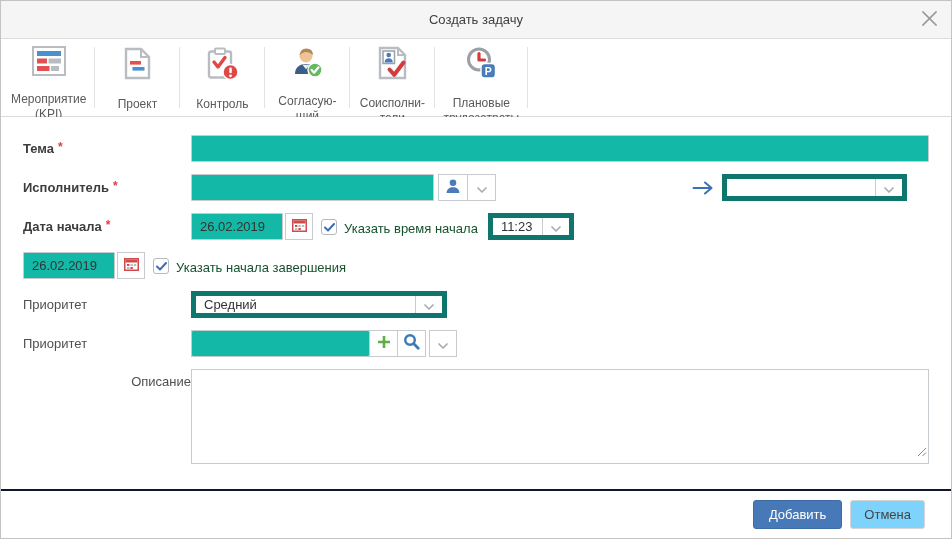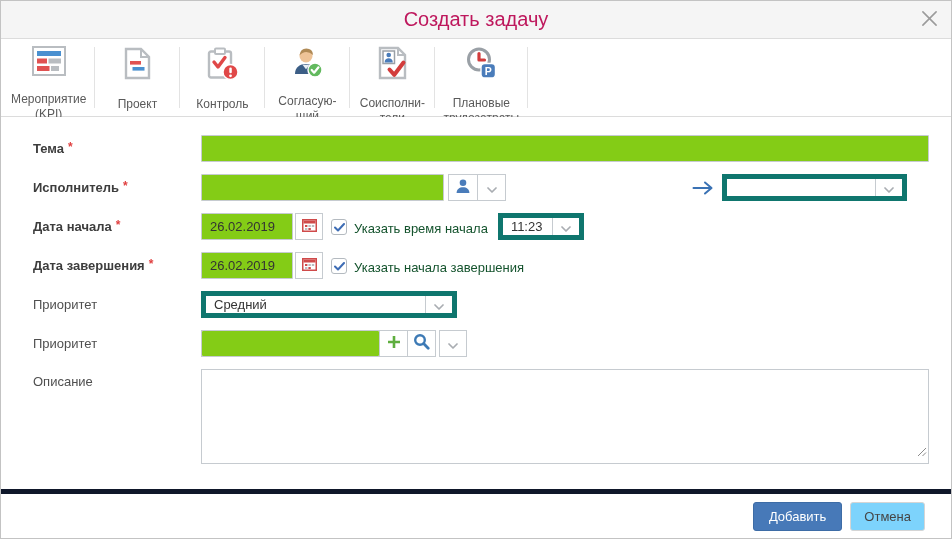--- a/index.html
+++ b/index.html
@@ -5,42 +5,42 @@
   * { box-sizing: border-box; margin: 0; padding: 0; }
   html, body { width: 952px; height: 539px; }
   body { font-family: "Liberation Sans", sans-serif; background: #e9e9e9; }
 
   .dialog { width: 952px; height: 539px; background: #fff; border: 1px solid #c3c3c3;
             display: flex; flex-direction: column; }
 
   
   .titlebar { height: 38px; flex: 0 0 auto; background: #f5f5f5; border-bottom: 1px solid #dcdcdc;
               display: flex; align-items: center; justify-content: center; position: relative; }
-  .title { font-size: 20px; color: #be185d; }
+  .title { font-size: 13px; color: #404040; }
   .close-btn { position: absolute; right: 12px; top: 9px; width: 20px; height: 20px;
                display: flex; align-items: center; justify-content: center; cursor: pointer; }
 
   
   .toolbar { height: 78px; flex: 0 0 auto; background: #fff; border-bottom: 1px solid #dcdcdc;
              display: flex; align-items: stretch; padding-left: 2px; }
   .tb-item { display: flex; flex-direction: column; align-items: center;
              padding: 7px 8px 4px; min-width: 84px; cursor: pointer; }
   .tb-icon { height: 36px; display: flex; align-items: center; justify-content: center; }
   .tb-label { font-size: 12px; color: #5a5a5a; text-align: center; white-space: pre-line;
               line-height: 1.25; margin-top: 16px; }
   .tb-sep { width: 1px; background: #e3e3e3; margin: 8px 0; flex: 0 0 auto; }
 
   
   .form { flex: 1; padding: 18px 22px 0 22px; background: #fff; }
   .row { display: flex; align-items: center; margin-bottom: 12px; }
-  .row-label { width: 168px; flex: 0 0 auto; font-size: 13px; color: #4f4f4f; margin-left: 10px; }
+  .row-label { width: 168px; flex: 0 0 auto; font-size: 13px; color: #4f4f4f; }
   .row-label.req { font-weight: bold; color: #3d3d3d; }
   .asterisk { color: #e04040; font-size: 12px; margin-left: 4px; position: relative; top: -2px; }
 
-  .text-input { height: 27px; border: 1px solid #c6cbd0; background: #84cc16; padding: 0 8px;
+  .text-input { height: 27px; border: 1px solid #c6cbd0; background: #14b8a6; padding: 0 8px;
                 font-size: 13px; color: #333; outline: none; border-radius: 1px; }
   .grow { flex: 1; }
   .w-assignee { width: 243px; }
   .w-date { width: 92px; }
   .w-category { width: 177px; border: none; height: 25px; }
 
   .trigger-btn { width: 28px; height: 27px; background: #fff; border: 1px solid #c6cbd0;
                  display: flex; align-items: center; justify-content: center; cursor: pointer; }
   .btn-strip { display: flex; height: 27px; border: 1px solid #c6cbd0; background: #fff; }
   .btn-strip > * { border: none; border-left: 1px solid #c6cbd0; height: 25px; }
@@ -60,28 +60,28 @@
               background: #fff; display: flex; align-items: center; justify-content: center;
               cursor: pointer; flex: 0 0 auto; }
   .cb-label { font-size: 13px; color: #14532d; margin: 4px 10px 0 7px; }
 
   .gap2 { width: 2px; flex: 0 0 auto; } .gap3 { width: 3px; flex: 0 0 auto; }
   .gap4 { width: 4px; flex: 0 0 auto; } .gap8 { width: 8px; flex: 0 0 auto; }
   .push { margin-left: auto; }
   .arrow-wrap { display: flex; align-items: center; margin-right: 8px; }
 
   .desc-row { align-items: flex-start; }
-  .desc-row .row-label { padding-top: 5px; }
+  .desc-row .row-label { padding-top: 5px; text-align: right; }
   .textarea-wrap { position: relative; flex: 1; }
   .desc-textarea { width: 100%; height: 95px; border: 1px solid #c6cbd0; resize: none;
                    font-size: 13px; color: #333; padding: 6px 8px; outline: none; display: block; }
   .resize-grip { position: absolute; right: 2px; bottom: 3px; pointer-events: none; }
 
   
-  .footer { height: 49px; flex: 0 0 auto; border-top: 5px solid #0f172a; background: #fff;
+  .footer { height: 49px; flex: 0 0 auto; border-top: 2px solid #0f172a; background: #fff;
             display: flex; align-items: center; justify-content: flex-end;
             padding-right: 26px; gap: 8px; }
   .btn { height: 29px; border-radius: 3px; font-size: 13px; font-family: inherit;
          cursor: pointer; }
   .btn-primary { background: #4779b8; border: 1px solid #3d6ca6; color: #fff; padding: 0 15px; }
   .btn-secondary { background: #7dd3fc; border: 1px solid #d5d5d5; color: #454545; padding: 0 13px; }
 </style>
 </head>
 <body>
 
@@ -274,23 +274,20 @@
           <span>
             <svg width="10" height="6" viewBox="0 0 10 6">
                 <path d="M1 1 l4 4 4-4" fill="none" stroke="#a9adb2" stroke-width="1.7" stroke-linecap="round" stroke-linejoin="round"></path>
               </svg>
           </span>
         </div>
       </div>
     </div>
 
     <div class="row">
-      <div class="row-label req">
-        <span>Дата завершения</span><span class="asterisk">*</span>
-      </div>
       <input class="text-input w-date" type="text" value="26.02.2019" style="">
       <div class="gap2"></div>
       <div class="trigger-btn">
         <span>
           <svg width="15" height="14" viewBox="0 0 15 14">
             <rect x="0.75" y="1.75" width="13.5" height="11.5" fill="#fff" stroke="#cf4a4a" stroke-width="1.5"></rect>
             <rect x="1.5" y="2.5" width="12" height="3" fill="#cf4a4a"></rect>
             <rect x="3" y="7" width="2.4" height="2" fill="#cf4a4a"></rect>
               <rect x="6.4" y="7" width="2.4" height="2" fill="#b9bdc1"></rect>
               <rect x="9.8" y="7" width="2.4" height="2" fill="#b9bdc1"></rect>

